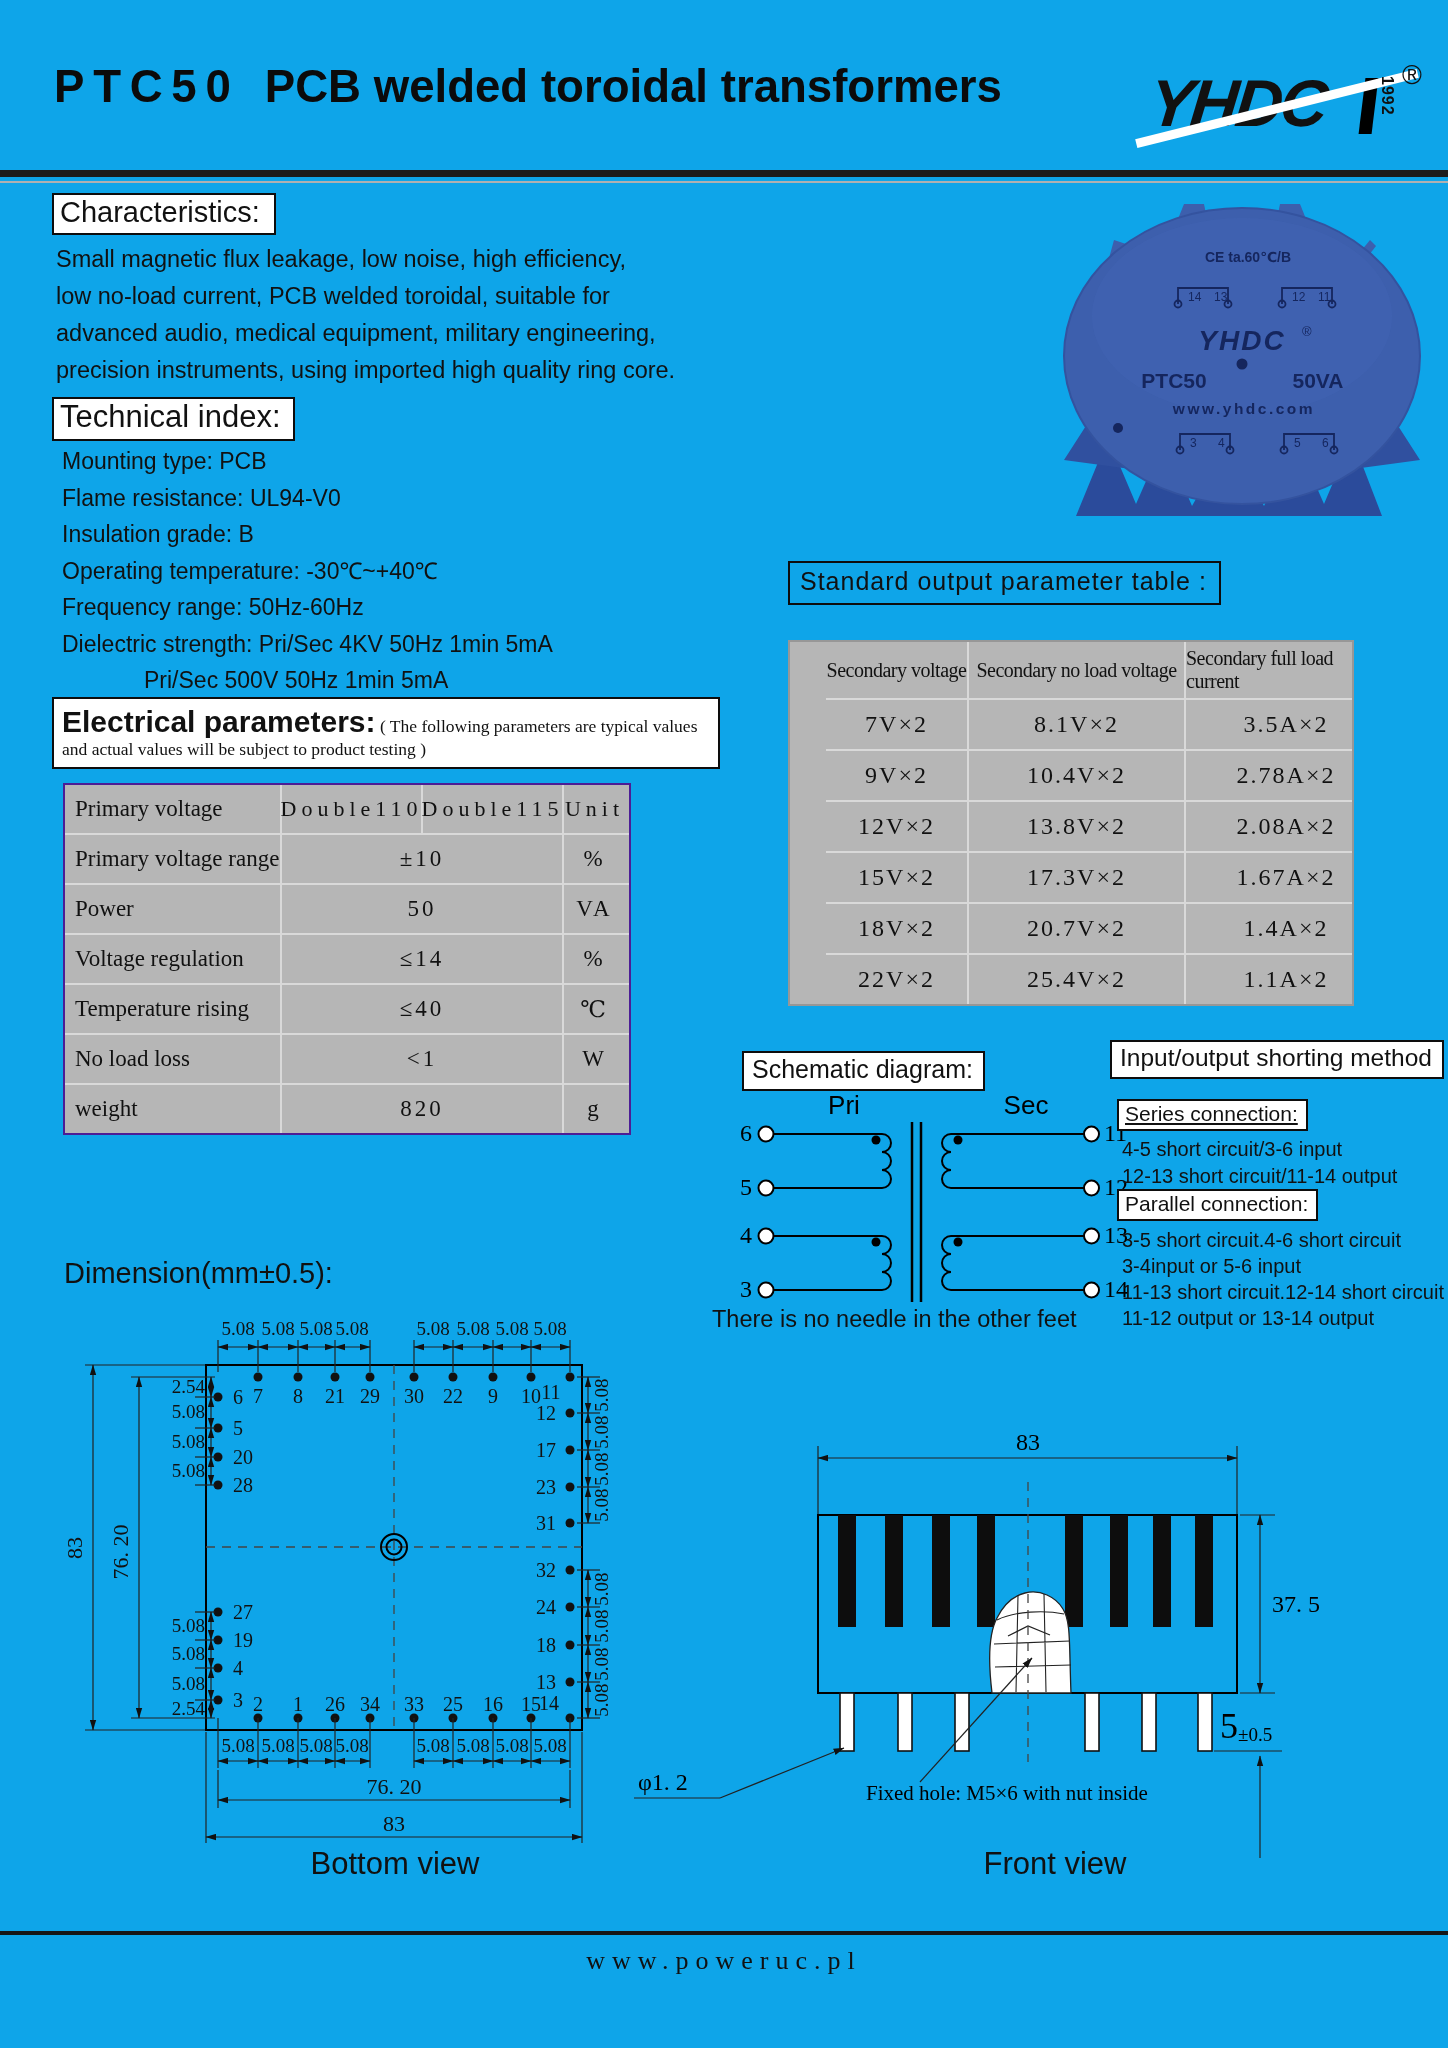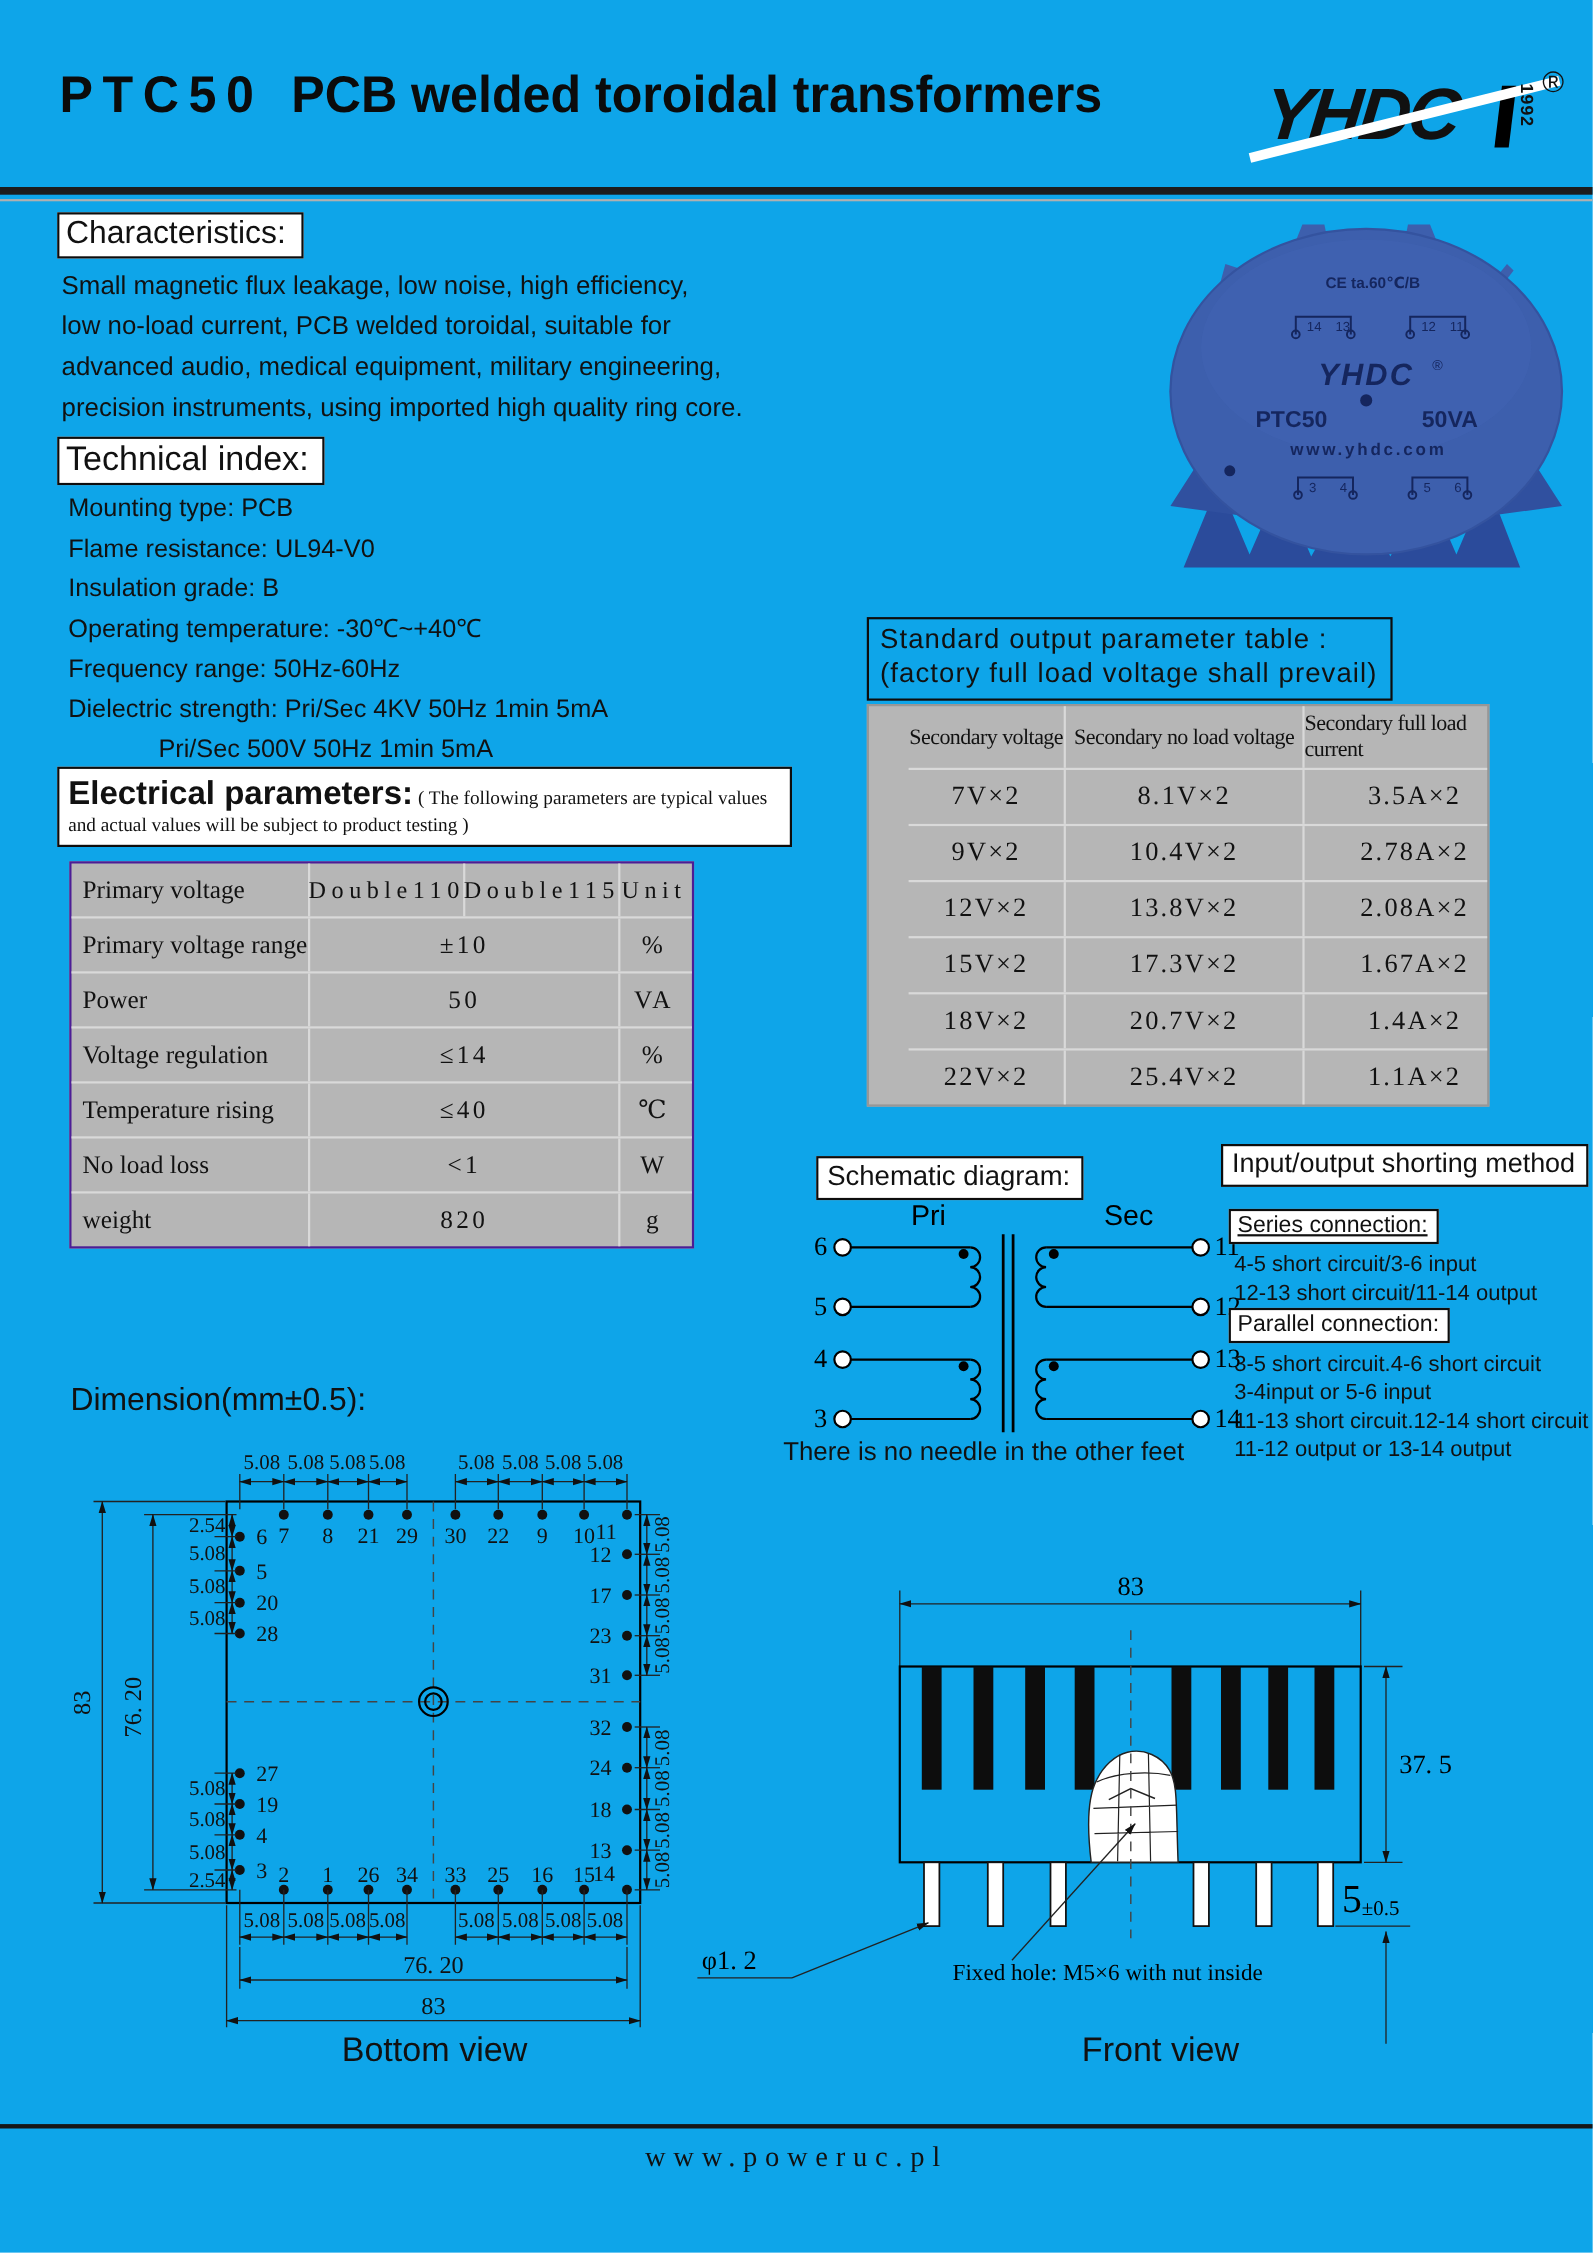--- a/index.html
+++ b/index.html
@@ -203,21 +203,20 @@
       <text x="134" y="249" font-size="12" class="sans">3</text>
       <text x="162" y="249" font-size="12" class="sans">4</text>
       <text x="238" y="249" font-size="12" class="sans">5</text>
       <text x="266" y="249" font-size="12" class="sans">6</text>
       <circle cx="62" cy="230" r="5"></circle>
     </g>
   </svg>
 
   <div class="h-std abs">
     <div>Standard output parameter table :</div>
-    <div>(factory full load voltage shall prevail)</div>
   </div>
   <div class="stable abs">
     <div class="srow hdr">
       <div class="scell">Secondary voltage</div>
       <div class="scell">Secondary no load voltage</div>
       <div class="scell">Secondary full load current</div>
     </div>
     <div class="srow">
       <div class="scell">7V×2</div>
       <div class="scell">8.1V×2</div>

